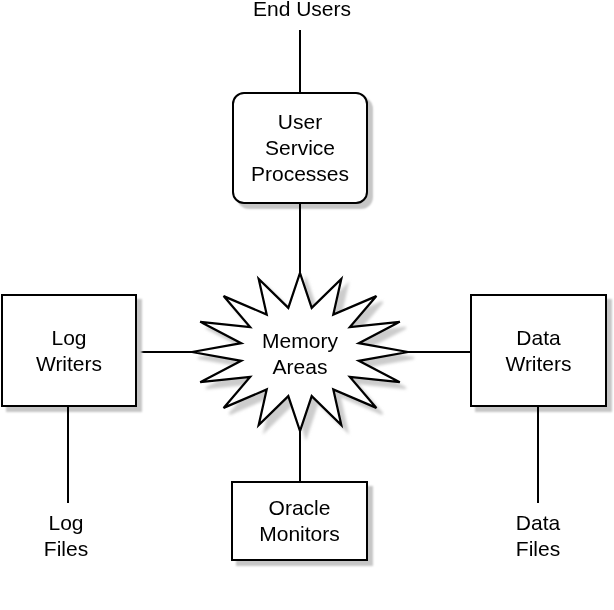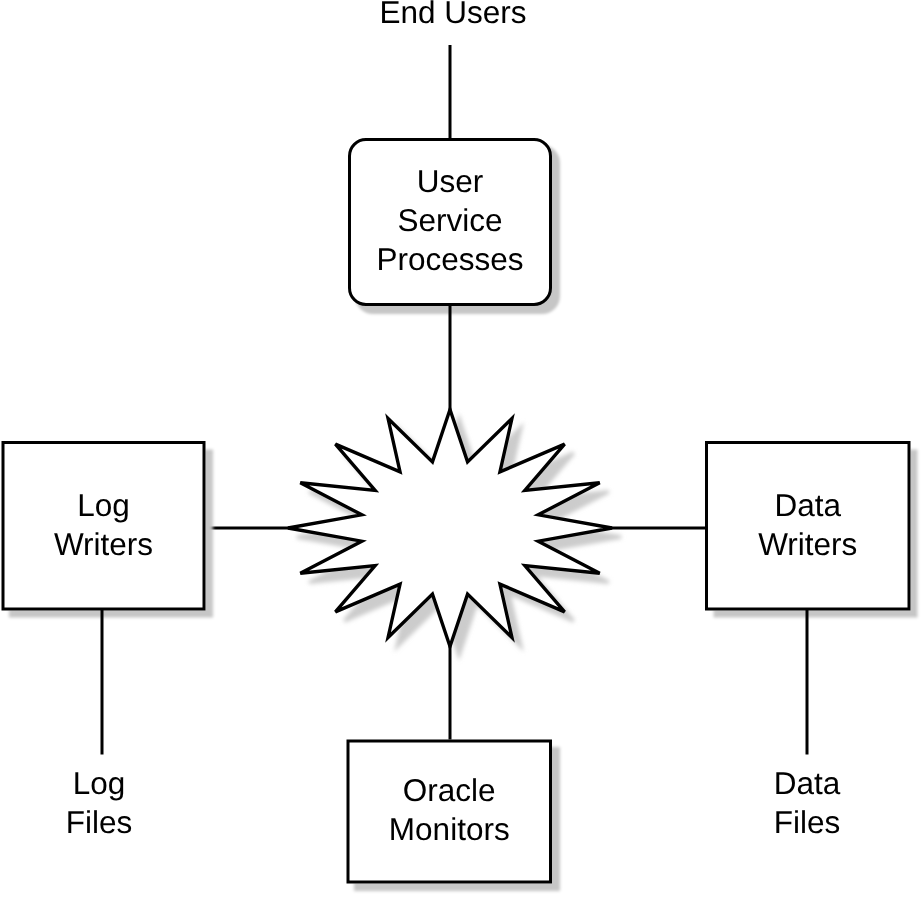--- a/index.html
+++ b/index.html
@@ -50,21 +50,21 @@
   .star-svg {
     position: absolute;
     left: 180px;
     top: 265px;
   }
   
   #end-users-label    { left: 222px; top: -4px;  width: 160px; }
   #box-usp            { left: 232px; top: 92px;  width: 136px; height: 112px; border-radius: 12px; }
   #box-log-writers    { left: 1px;   top: 294px; width: 136px; height: 113px; }
   #box-data-writers   { left: 470px; top: 294px; width: 137px; height: 113px; }
-  #box-oracle-monitors{ left: 231px; top: 493px; width: 137px; height: 96px; }
+  #box-oracle-monitors{ left: 231px; top: 481px; width: 137px; height: 80px; }
   #memory-areas-label { left: 230px; top: 328px; width: 140px; }
   #log-files-label    { left: 16px;  top: 510px; width: 100px; }
   #data-files-label   { left: 488px; top: 510px; width: 100px; }
   
   #conn-endusers-usp  { left: 299px; top: 30px;  height: 62px; }
   #conn-usp-memory    { left: 299px; top: 204px; height: 70px; }
   #conn-memory-om     { left: 299px; top: 429px; height: 65px; }
   #conn-lw-memory     { left: 137px; top: 351px; width: 57px; }
   #conn-memory-dw     { left: 406px; top: 351px; width: 64px; }
   #conn-lw-logfiles   { left: 67px;  top: 406px; height: 97px; }
@@ -106,20 +106,22 @@
   <svg class="star-svg" width="242" height="178" viewBox="0 0 242 178">
     <defs>
       <filter id="softblur" x="-20%" y="-20%" width="140%" height="140%">
         <feGaussianBlur stdDeviation="1.4"></feGaussianBlur>
       </filter>
     </defs>
     <polygon transform="translate(6,6)" points="120,8 131.7,42.9 161.3,14 153.3,49.6 196.4,31.1 169.9,62 219.8,56.8 178.8,78.2 228,87 178.8,95.8 219.8,117.2 169.9,112 196.4,142.9 153.3,124.4 161.3,160 131.7,131.1 120,166 108.3,131.1 78.7,160 86.7,124.4 43.6,142.9 70.1,112 20.2,117.2 61.2,95.8 12,87 61.2,78.2 20.2,56.8 70.1,62 43.6,31.1 86.7,49.6 78.7,14 108.3,42.9" fill="#cccccc" stroke="#cccccc" stroke-width="2.25" filter="url(#softblur)"></polygon>
     <polygon points="120,8 131.7,42.9 161.3,14 153.3,49.6 196.4,31.1 169.9,62 219.8,56.8 178.8,78.2 228,87 178.8,95.8 219.8,117.2 169.9,112 196.4,142.9 153.3,124.4 161.3,160 131.7,131.1 120,166 108.3,131.1 78.7,160 86.7,124.4 43.6,142.9 70.1,112 20.2,117.2 61.2,95.8 12,87 61.2,78.2 20.2,56.8 70.1,62 43.6,31.1 86.7,49.6 78.7,14 108.3,42.9" fill="#ffffff" stroke="#000000" stroke-width="2.25" stroke-linejoin="miter"></polygon>
   </svg>
 
+  <div class="label" id="memory-areas-label">Memory
+Areas</div>
 
   <div class="box" id="box-oracle-monitors">
     <div class="label">Oracle
 Monitors</div>
   </div>
 
   <div class="vline" id="conn-lw-logfiles"></div>
 
   <div class="vline" id="conn-dw-datafiles"></div>
 

